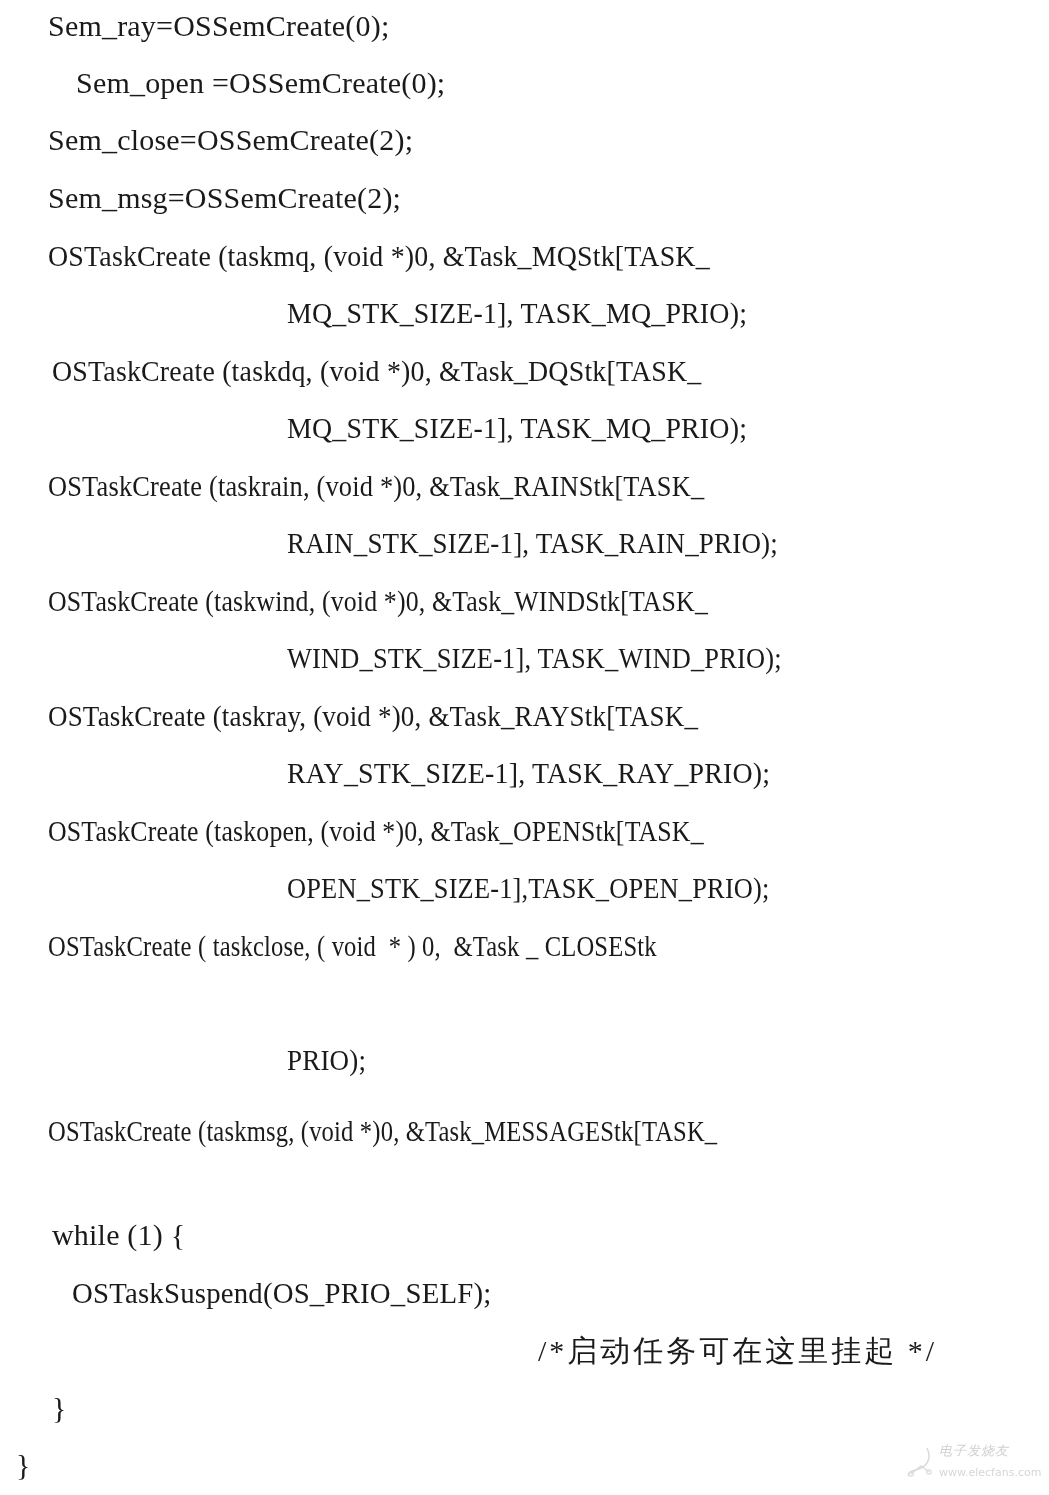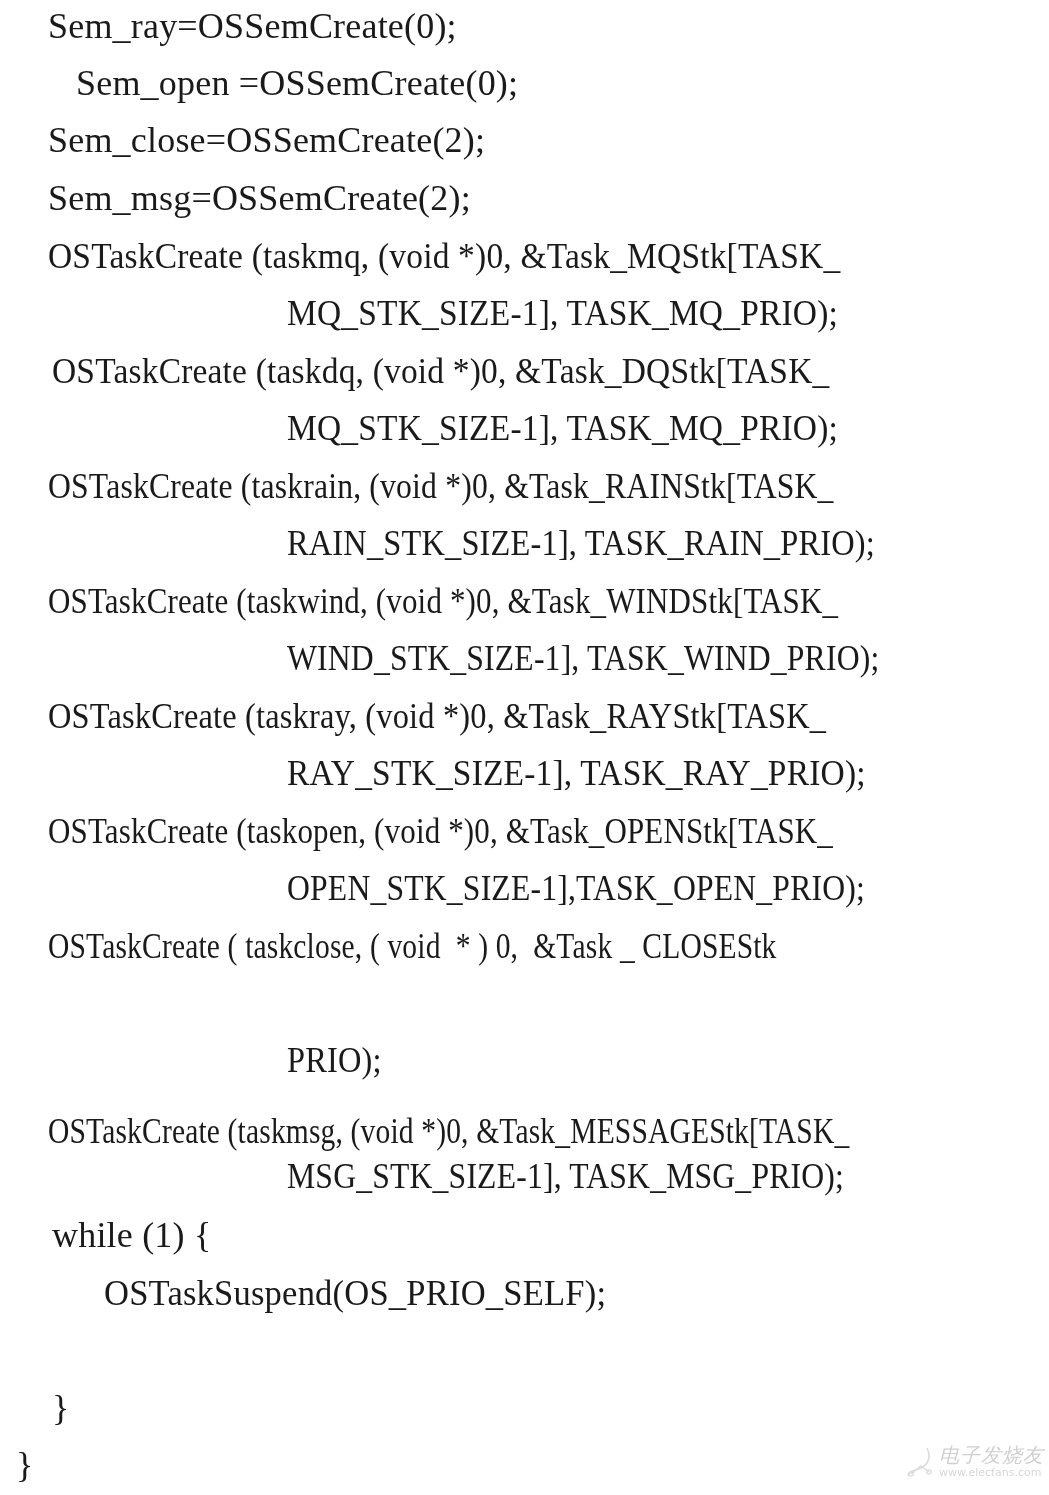--- a/index.html
+++ b/index.html
@@ -18,21 +18,21 @@
   .code-page {
     position: absolute;
     left: 0;
     top: 0;
     width: 1049px;
     height: 1495px;
   }
   .line {
     position: absolute;
     white-space: pre;
-    font-size: 36px;
+    font-size: 30px;
     line-height: 40px;
     letter-spacing: 0.2px;
   }
   .cond {
     transform-origin: left center;
     display: inline-block;
   }
   .watermark {
     position: absolute;
     left: 905px;
@@ -46,21 +46,21 @@
     left: 0;
     top: 6px;
     width: 30px;
     height: 36px;
   }
   .wm-title {
     position: absolute;
     left: 34px;
     top: 2px;
     font-family: "DejaVu Sans", sans-serif;
-    font-size: 20px;
+    font-size: 13px;
     font-style: italic;
     color: #777;
     letter-spacing: 1px;
   }
   .wm-url {
     position: absolute;
     left: 34px;
     top: 26px;
     font-family: "DejaVu Sans", sans-serif;
     font-size: 11px;
@@ -88,24 +88,24 @@
 
   <div class="line" style="left:48px; top:696px;"><span class="cond" style="transform:scaleX(0.9)">OSTaskCreate (taskray, (void *)0, &amp;Task_RAYStk[TASK_</span></div>
   <div class="line" style="left:287px; top:753px;"><span class="cond" style="transform:scaleX(0.93)">RAY_STK_SIZE-1], TASK_RAY_PRIO);</span></div>
   <div class="line" style="left:48px; top:811px;"><span class="cond" style="transform:scaleX(0.86)">OSTaskCreate (taskopen, (void *)0, &amp;Task_OPENStk[TASK_</span></div>
   <div class="line" style="left:287px; top:868px;"><span class="cond" style="transform:scaleX(0.88)">OPEN_STK_SIZE-1],TASK_OPEN_PRIO);</span></div>
 
   <div class="line" style="left:48px; top:926px;"><span class="cond" style="transform:scaleX(0.82)">OSTaskCreate ( taskclose, ( void  * ) 0,  &amp;Task _ CLOSEStk</span></div>
   <div class="line" style="left:287px; top:1040px;"><span class="cond" style="transform:scaleX(0.9)">PRIO);</span></div>
 
   <div class="line" style="left:48px; top:1111px;"><span class="cond" style="transform:scaleX(0.82)">OSTaskCreate (taskmsg, (void *)0, &amp;Task_MESSAGEStk[TASK_</span></div>
-  <div class="line" style="left:287px; top:1156px;"><span class="cond" style="transform:scaleX(0.88)">MSG_STK_SIZE-1], TASK_MSG_PRIO);</span></div>
 
   <div class="line" style="left:52px; top:1215px;"><span class="cond">while (1) {</span></div>
-  <div class="line" style="left:104px; top:1273px;"><span class="cond" style="transform:scaleX(0.96)">OSTaskSuspend(OS_PRIO_SELF);</span></div>
+  <div class="line" style="left:72px; top:1273px;"><span class="cond" style="transform:scaleX(0.96)">OSTaskSuspend(OS_PRIO_SELF);</span></div>
+  <div class="line" style="left:538px; top:1331px;"><span class="cond" style="letter-spacing:3px">/*启动任务可在这里挂起 */</span></div>
   <div class="line" style="left:52px; top:1388px;"><span class="cond">}</span></div>
   <div class="line" style="left:16px; top:1445px;"><span class="cond">}</span></div>
 </div>
 
 <div class="watermark">
   <svg class="wm-logo" viewBox="0 0 30 36">
     <path d="M22 2 C26 10, 24 18, 16 22 C10 25, 4 24, 3 30" fill="none" stroke="#999" stroke-width="1.6"></path>
     <path d="M6 28 L16 20 L24 26" fill="none" stroke="#999" stroke-width="1.4"></path>
     <circle cx="6" cy="28" r="2.2" fill="none" stroke="#999" stroke-width="1.2"></circle>
     <circle cx="24" cy="26" r="2.2" fill="none" stroke="#999" stroke-width="1.2"></circle>

